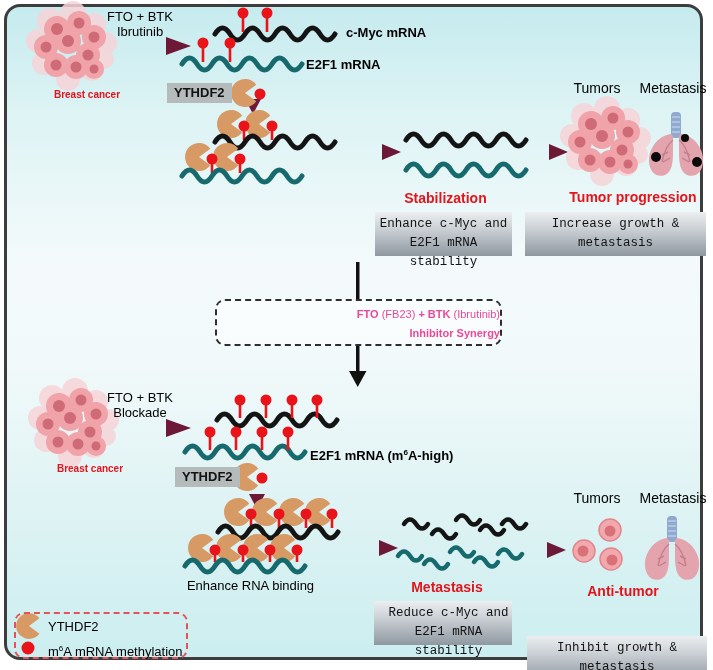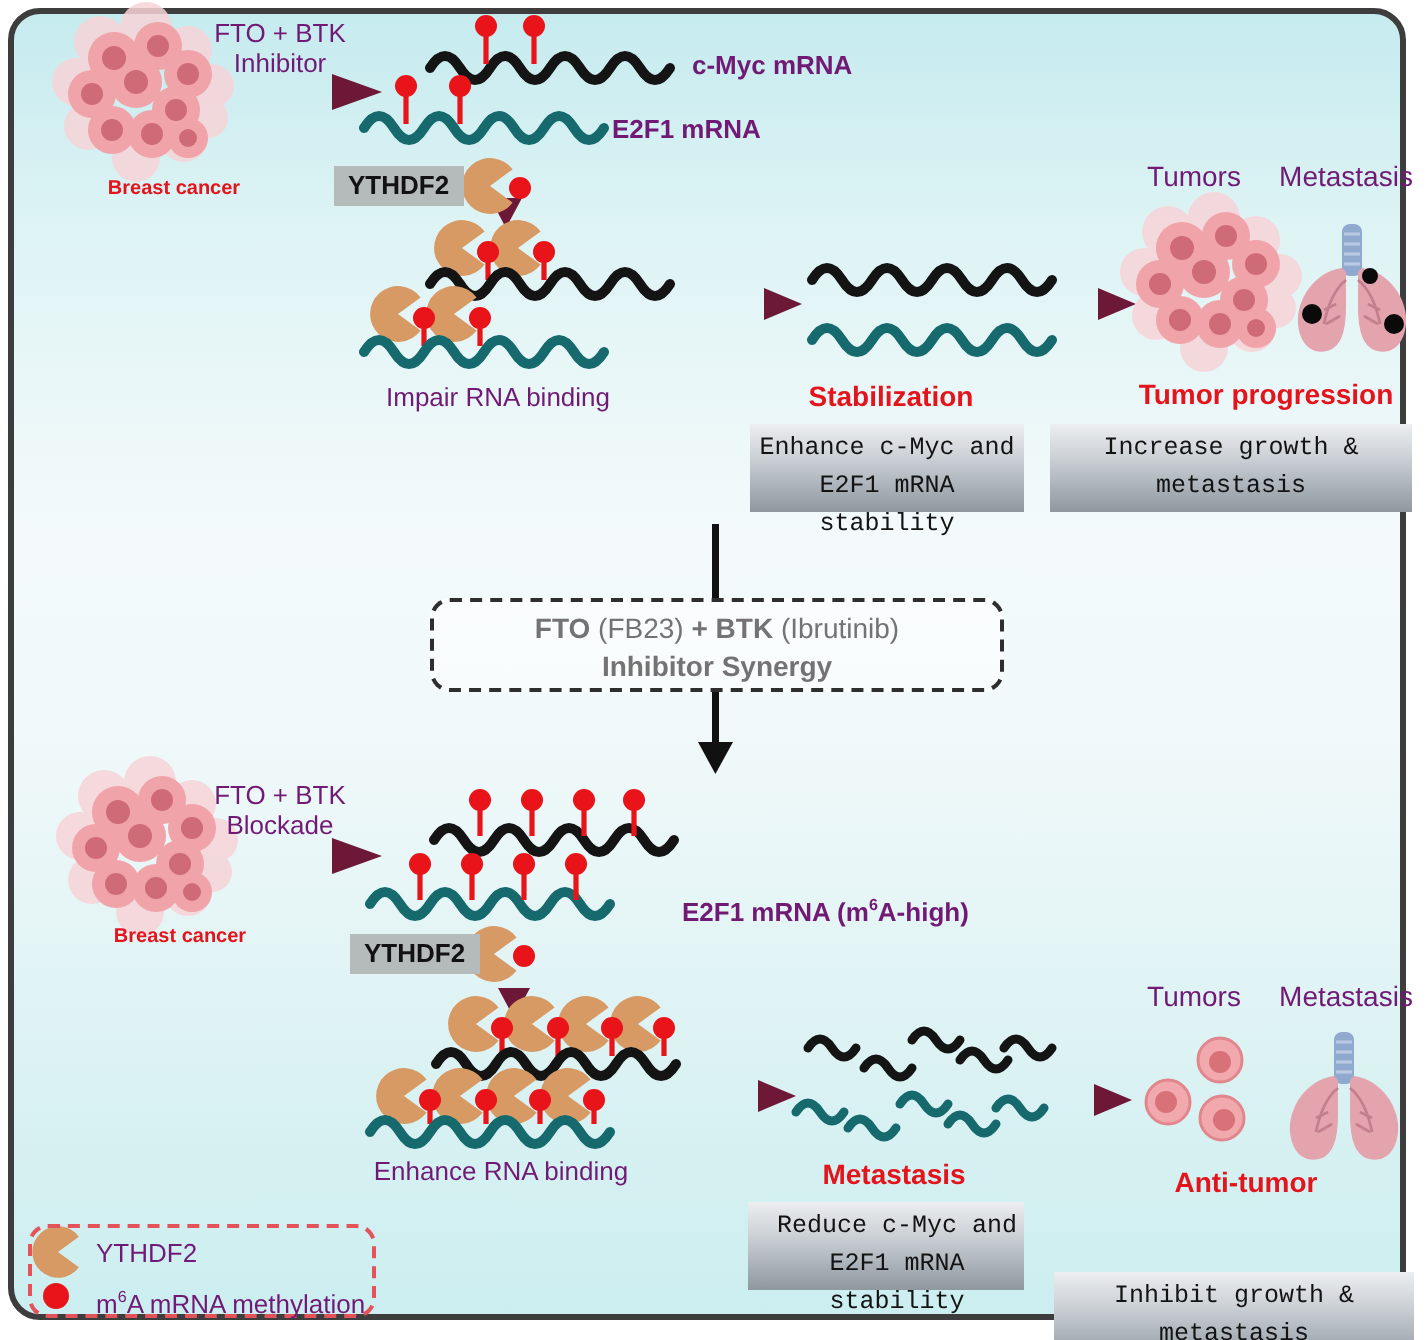--- a/index.html
+++ b/index.html
@@ -3,35 +3,35 @@
 <meta charset="utf-8">
 <style>
   html,body{margin:0;padding:0;background:#ffffff;}
   .stage{position:relative;width:713px;height:670px;background:#fff;
          font-family:"Liberation Sans",sans-serif;overflow:hidden;}
   .frame{position:absolute;left:4px;top:4px;width:699px;height:656px;
          border:3px solid #3d3d3d;border-radius:16px;box-sizing:border-box;
          background:linear-gradient(180deg,#c6ebef 0%,#ddf3f4 16%,#f4fafb 40%,
                     #f1f9fa 55%,#dcf2f3 80%,#cceef0 100%);}
   svg.art{position:absolute;left:0;top:0;z-index:2;}
-  .lbl{position:absolute;z-index:3;color:#701a75;font-size:13px;line-height:15px;
+  .lbl{position:absolute;z-index:3;color:#000000;font-size:13px;line-height:15px;
        text-align:center;white-space:nowrap;}
   .red{color:#e3141b;font-weight:bold;}
   .b{font-weight:bold;}
   .big{font-size:10px;}
   .med{font-size:14px;}
   .left{text-align:left;}
   .tag{position:absolute;z-index:3;background:#b5babb;color:#121212;
        font-weight:600;font-size:13px;padding:2px 7px 3px;}
   .graybox{position:absolute;z-index:3;color:#131313;font-size:12.5px;
        line-height:19px;text-align:center;padding-top:3px;box-sizing:border-box;
        background:linear-gradient(180deg,#eceef0 0%,#ccd1d6 38%,#a0a8b0 82%,#8f979f 100%);font-family:Liberation Mono, monospace;}
   .dashbox{position:absolute;z-index:3;border:2px dashed #2e2e2e;border-radius:10px;
-       background:rgba(255,255,255,0.55);text-align:center;font-size:14px;
-       line-height:19px;padding-top:4px;box-sizing:border-box;color:#737373;}
+       background:rgba(255,255,255,0.55);text-align:right;font-size:11px;
+       line-height:19px;padding-top:4px;box-sizing:border-box;color:#ec4899;}
   .legend{position:absolute;z-index:3;border:2px dashed #e4525a;border-radius:10px;
        box-sizing:border-box;}
   sup{font-size:0.62em;}
 </style>
 </head>
 <body>
 
 <div class="stage">
   <div class="frame"></div>
 
@@ -327,30 +327,29 @@
     </g>
 
     <g>
       <use href="#pac" transform="translate(29,626) scale(0.92)"></use>
     </g>
     <circle cx="28" cy="648" r="6.5" fill="#e9131a"></circle>
   </svg>
 
   <div class="lbl" style="left:100px;top:9px;width:80px;">
     <div>FTO + BTK</div>
-    <div>Inhibitor</div>
+    <div>Ibrutinib</div>
   </div>
   <div class="lbl red big" style="left:22px;top:87px;width:130px;">Breast cancer</div>
 
   <div class="lbl b left" style="left:346px;top:25px;">c-Myc mRNA</div>
   <div class="lbl b left" style="left:306px;top:57px;">E2F1 mRNA</div>
 
   <div class="tag" style="left:167px;top:83px;">YTHDF2</div>
 
-  <div class="lbl" style="left:185px;top:191px;width:128px;">Impair RNA binding</div>
 
   <div class="lbl red med" style="left:398px;top:191px;width:95px;">Stabilization</div>
   <div class="graybox" style="left:375px;top:212px;width:137px;height:44px;">
     <div>Enhance c-Myc and</div>
     <div>E2F1 mRNA stability</div>
   </div>
 
   <div class="lbl med" style="left:568px;top:81px;width:58px;">Tumors</div>
   <div class="lbl med" style="left:637px;top:81px;width:72px;">Metastasis</div>
   <div class="lbl red med" style="left:558px;top:190px;width:150px;">Tumor progression</div>
@@ -362,21 +361,21 @@
     <div><b>FTO</b><span> (FB23) </span><b>+ BTK</b><span> (Ibrutinib)</span></div>
     <div class="b">Inhibitor Synergy</div>
   </div>
 
   <div class="lbl" style="left:100px;top:390px;width:80px;">
     <div>FTO + BTK</div>
     <div>Blockade</div>
   </div>
   <div class="lbl red big" style="left:25px;top:461px;width:130px;">Breast cancer</div>
 
-  <div class="lbl b left" style="left:310px;top:445px;margin-left:31px;">
+  <div class="lbl b left" style="left:310px;top:445px;">
     <span>E2F1 mRNA (m</span><sup>6</sup><span>A-high)</span>
   </div>
 
   <div class="tag" style="left:175px;top:467px;">YTHDF2</div>
 
   <div class="lbl" style="left:183px;top:578px;width:135px;">Enhance RNA binding</div>
 
   <div class="lbl red med" style="left:402px;top:580px;width:90px;">Metastasis</div>
   <div class="graybox" style="left:374px;top:601px;width:138px;height:44px;padding-left:11px;">
     <div>Reduce c-Myc and</div>

